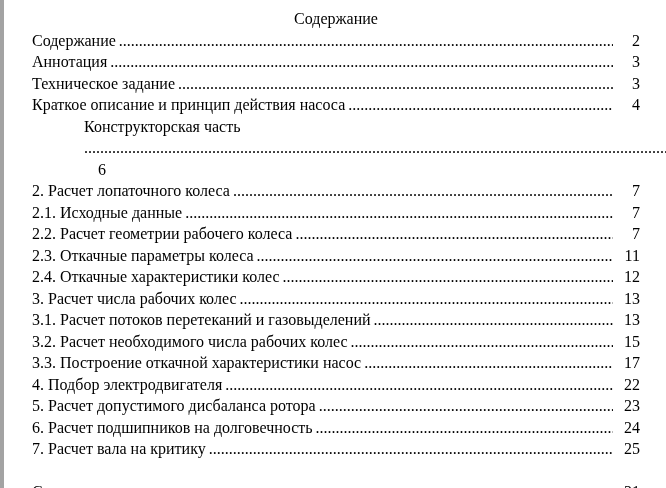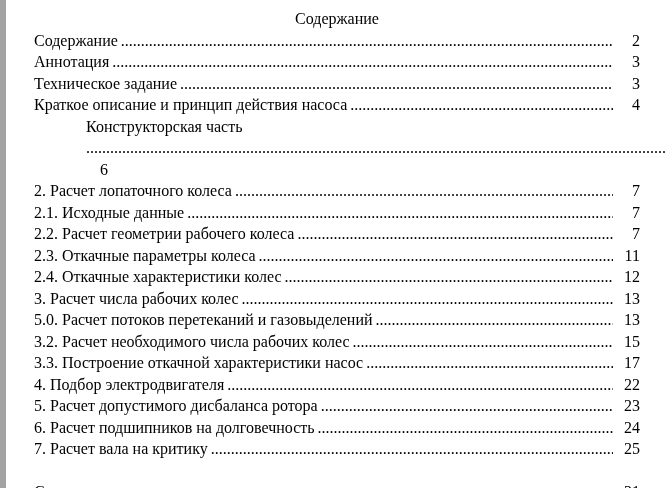--- a/index.html
+++ b/index.html
@@ -13,21 +13,21 @@
     overflow: hidden;
     font-family: "Liberation Serif", "DejaVu Serif", serif;
     font-size: 16px;
     color: #000000;
   }
   .page {
     box-sizing: border-box;
     width: 666px;
     height: 488px;
     padding: 8px 26px 0 28px;
-    border-left: 6px solid #a3a3a3;
+    border-left: 4px solid #a3a3a3;
     background: #ffffff;
   }
   .doc-title {
     text-align: center;
     line-height: 21.5px;
     white-space: nowrap;
   }
   .toc-row {
     display: flex;
     align-items: baseline;
@@ -123,21 +123,21 @@
     <span class="toc-page">12</span>
   </div>
 
   <div class="toc-row">
     <span class="toc-label">3. Расчет числа рабочих колес</span>
     <span class="toc-dots"></span>
     <span class="toc-page">13</span>
   </div>
 
   <div class="toc-row">
-    <span class="toc-label">5.0. Расчет потоков перетеканий и газовыделений</span>
+    <span class="toc-label">3.1. Расчет потоков перетеканий и газовыделений</span>
     <span class="toc-dots"></span>
     <span class="toc-page">13</span>
   </div>
 
   <div class="toc-row">
     <span class="toc-label">3.2. Расчет необходимого числа рабочих колес</span>
     <span class="toc-dots"></span>
     <span class="toc-page">15</span>
   </div>
 

